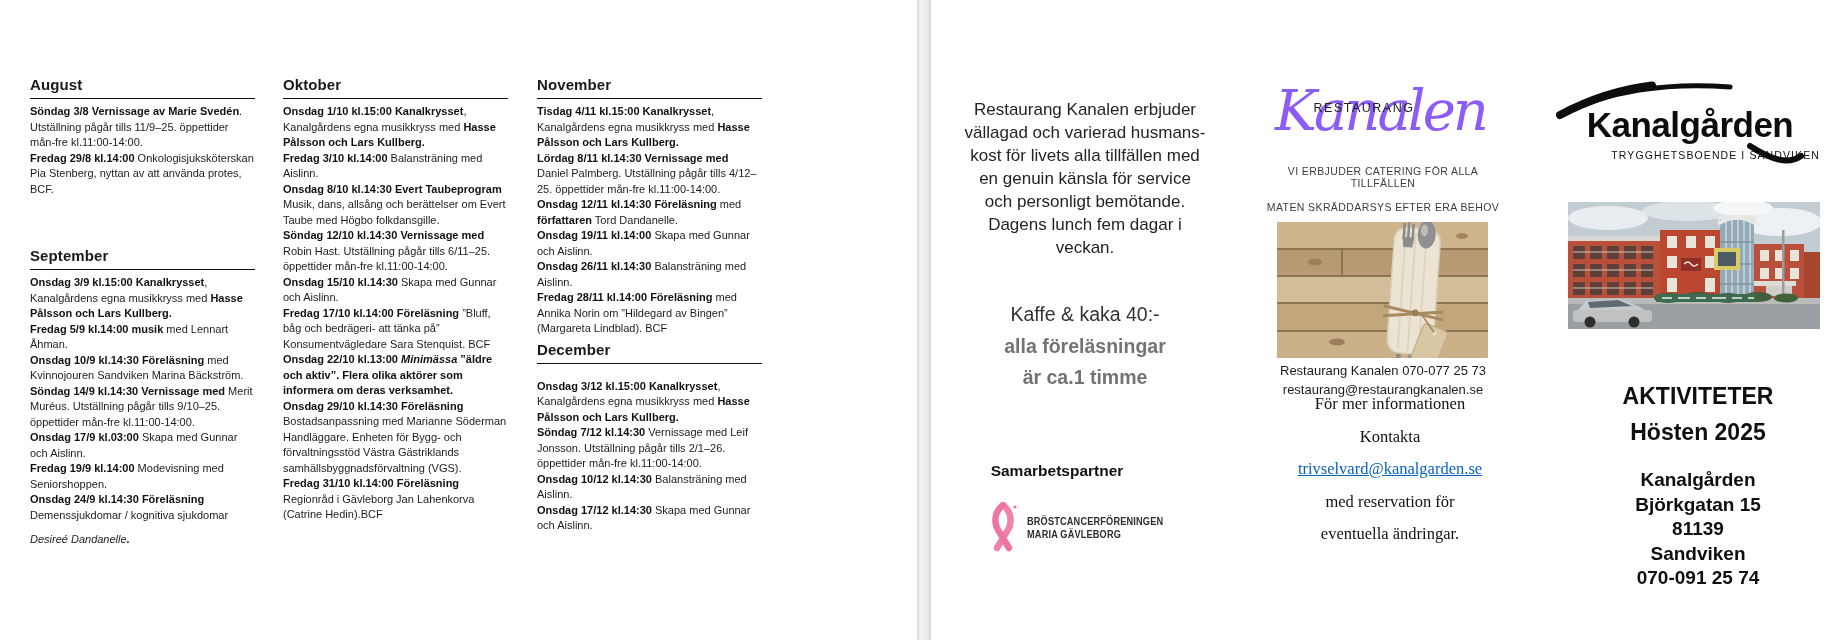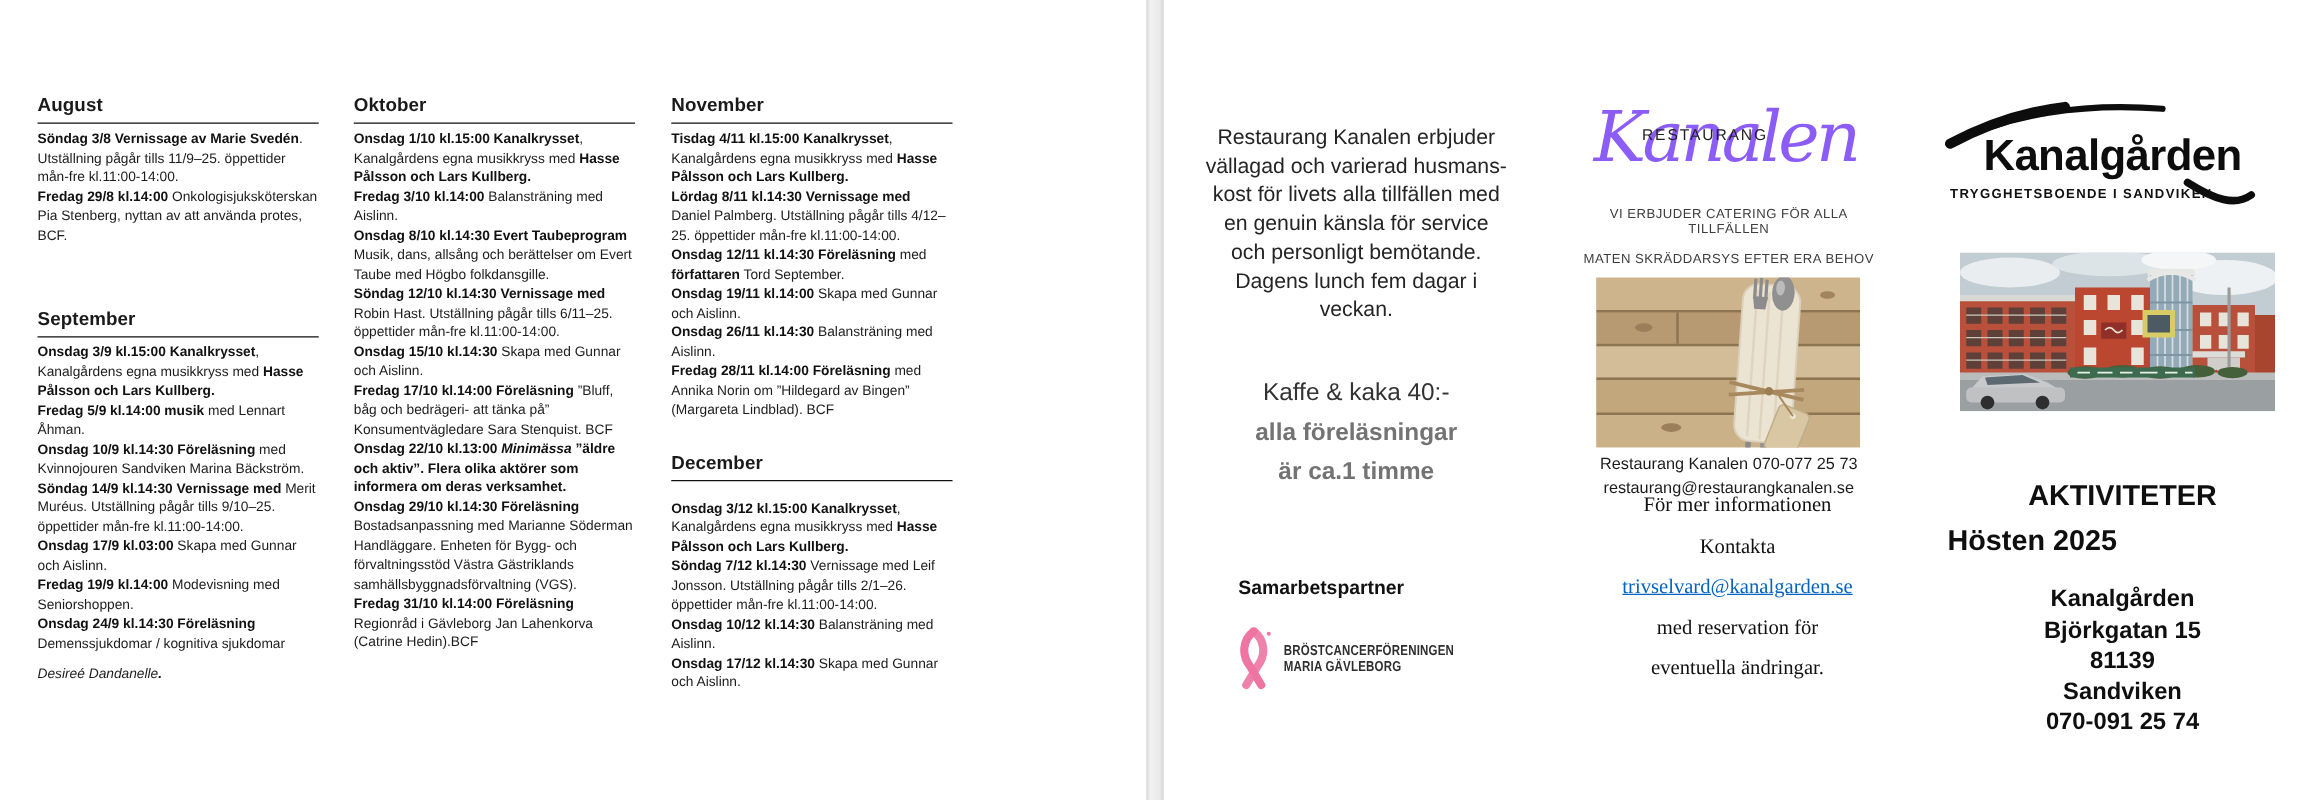--- a/index.html
+++ b/index.html
@@ -45,25 +45,25 @@
   .k-contact{position:absolute;left:1263px;top:362px;width:240px;text-align:center;
              font-size:13px;line-height:18.5px;color:#1c1c1c}
   .k-info{position:absolute;left:1266px;top:388px;width:248px;text-align:center;
           font-family:"Liberation Serif",serif;font-size:16.5px;line-height:32.5px;color:#111}
   .link{color:#0563c1;text-decoration:underline;cursor:pointer}
 
   
   .kg-swoosh{position:absolute;left:1552px;top:78px}
   .kg-logo-text{position:absolute;left:1560px;top:105px;width:260px;text-align:center;
                 font-size:35px;font-weight:700;color:#0d0d0d;letter-spacing:-.5px}
-  .kg-logo-sub{position:absolute;left:1560px;top:149px;width:260px;text-align:left;
-               font-size:10.5px;font-weight:700;letter-spacing:1.1px;color:#111}
+  .kg-logo-sub{position:absolute;left:1560px;top:149px;width:260px;text-align:right;
+               font-size:10.5px;font-weight:400;letter-spacing:1.1px;color:#111}
   .building{position:absolute;left:1568px;top:202px;width:252px;height:127px}
   .kg-h1{position:absolute;left:1558px;top:383px;width:280px;text-align:center;font-size:23px;font-weight:700;color:#0f0f0f}
-  .kg-h2{position:absolute;left:1558px;top:419px;width:280px;font-size:23px;font-weight:700;color:#0f0f0f}
+  .kg-h2{position:absolute;left:1558px;top:419px;width:280px;text-align:center;font-size:23px;font-weight:700;color:#0f0f0f}
   .kg-addr{position:absolute;left:1558px;top:468px;width:280px;text-align:center;
            font-size:19px;line-height:24.5px;font-weight:700;color:#0f0f0f}
 </style>
 </head>
 <body>
 
 <div class="stage">
 
   <div class="sched-col" id="col1">
       <div class="month-h">August</div>
@@ -88,25 +88,25 @@
       <p class="event"><span class="b">Onsdag 15/10 kl.14:30</span><span> Skapa med Gunnar och Aislinn.</span></p>
       <p class="event"><span class="b">Fredag 17/10 kl.14:00 Föreläsning</span><span> ”Bluff, båg och bedrägeri- att tänka på” Konsumentvägledare Sara Stenquist. BCF</span></p>
       <p class="event"><span class="b">Onsdag 22/10 kl.13:00 </span><span class="b i">Minimässa</span><span class="b"> ”äldre och aktiv”. Flera olika aktörer som informera om deras verksamhet.</span></p>
       <p class="event"><span class="b">Onsdag 29/10 kl.14:30 Föreläsning</span><span> Bostadsanpassning med Marianne Söderman Handläggare. Enheten för Bygg- och förvaltningsstöd Västra Gästriklands samhällsbyggnadsförvaltning (VGS).</span></p>
       <p class="event"><span class="b">Fredag 31/10 kl.14:00 Föreläsning</span><span> Regionråd i Gävleborg Jan Lahenkorva (Catrine Hedin).BCF</span></p>
     </div>
   <div class="sched-col" id="col3">
       <div class="month-h">November</div>
       <p class="event"><span class="b">Tisdag 4/11 kl.15:00 Kanalkrysset</span><span>, Kanalgårdens egna musikkryss med </span><span class="b">Hasse Pålsson och Lars Kullberg.</span></p>
       <p class="event"><span class="b">Lördag 8/11 kl.14:30 Vernissage med</span><span> Daniel Palmberg. Utställning pågår tills 4/12–25. öppettider mån-fre kl.11:00-14:00.</span></p>
-      <p class="event"><span class="b">Onsdag 12/11 kl.14:30 Föreläsning</span><span> med </span><span class="b">författaren</span><span> Tord September.</span></p>
+      <p class="event"><span class="b">Onsdag 12/11 kl.14:30 Föreläsning</span><span> med </span><span class="b">författaren</span><span> Tord Dandanelle.</span></p>
       <p class="event"><span class="b">Onsdag 19/11 kl.14:00</span><span> Skapa med Gunnar och Aislinn.</span></p>
       <p class="event"><span class="b">Onsdag 26/11 kl.14:30</span><span> Balansträning med Aislinn.</span></p>
       <p class="event"><span class="b">Fredag 28/11 kl.14:00 Föreläsning</span><span> med Annika Norin om ”Hildegard av Bingen” (Margareta Lindblad). BCF</span></p>
-      <div class="month-h" style="margin-top: 24px; margin-bottom: 15px;">December</div>
+      <div class="month-h" style="margin-top: 3px; margin-bottom: 15px;">December</div>
       <p class="event"><span class="b">Onsdag 3/12 kl.15:00 Kanalkrysset</span><span>, Kanalgårdens egna musikkryss med </span><span class="b">Hasse Pålsson och Lars Kullberg.</span></p>
       <p class="event"><span class="b">Söndag 7/12 kl.14:30</span><span> Vernissage med Leif Jonsson. Utställning pågår tills 2/1–26. öppettider mån-fre kl.11:00-14:00.</span></p>
       <p class="event"><span class="b">Onsdag 10/12 kl.14:30</span><span> Balansträning med Aislinn.</span></p>
       <p class="event"><span class="b">Onsdag 17/12 kl.14:30</span><span> Skapa med Gunnar och Aislinn.</span></p>
     </div>
 
   <div class="page-gap"></div>
 
   <div class="intro">
       <div>Restaurang Kanalen erbjuder</div>

